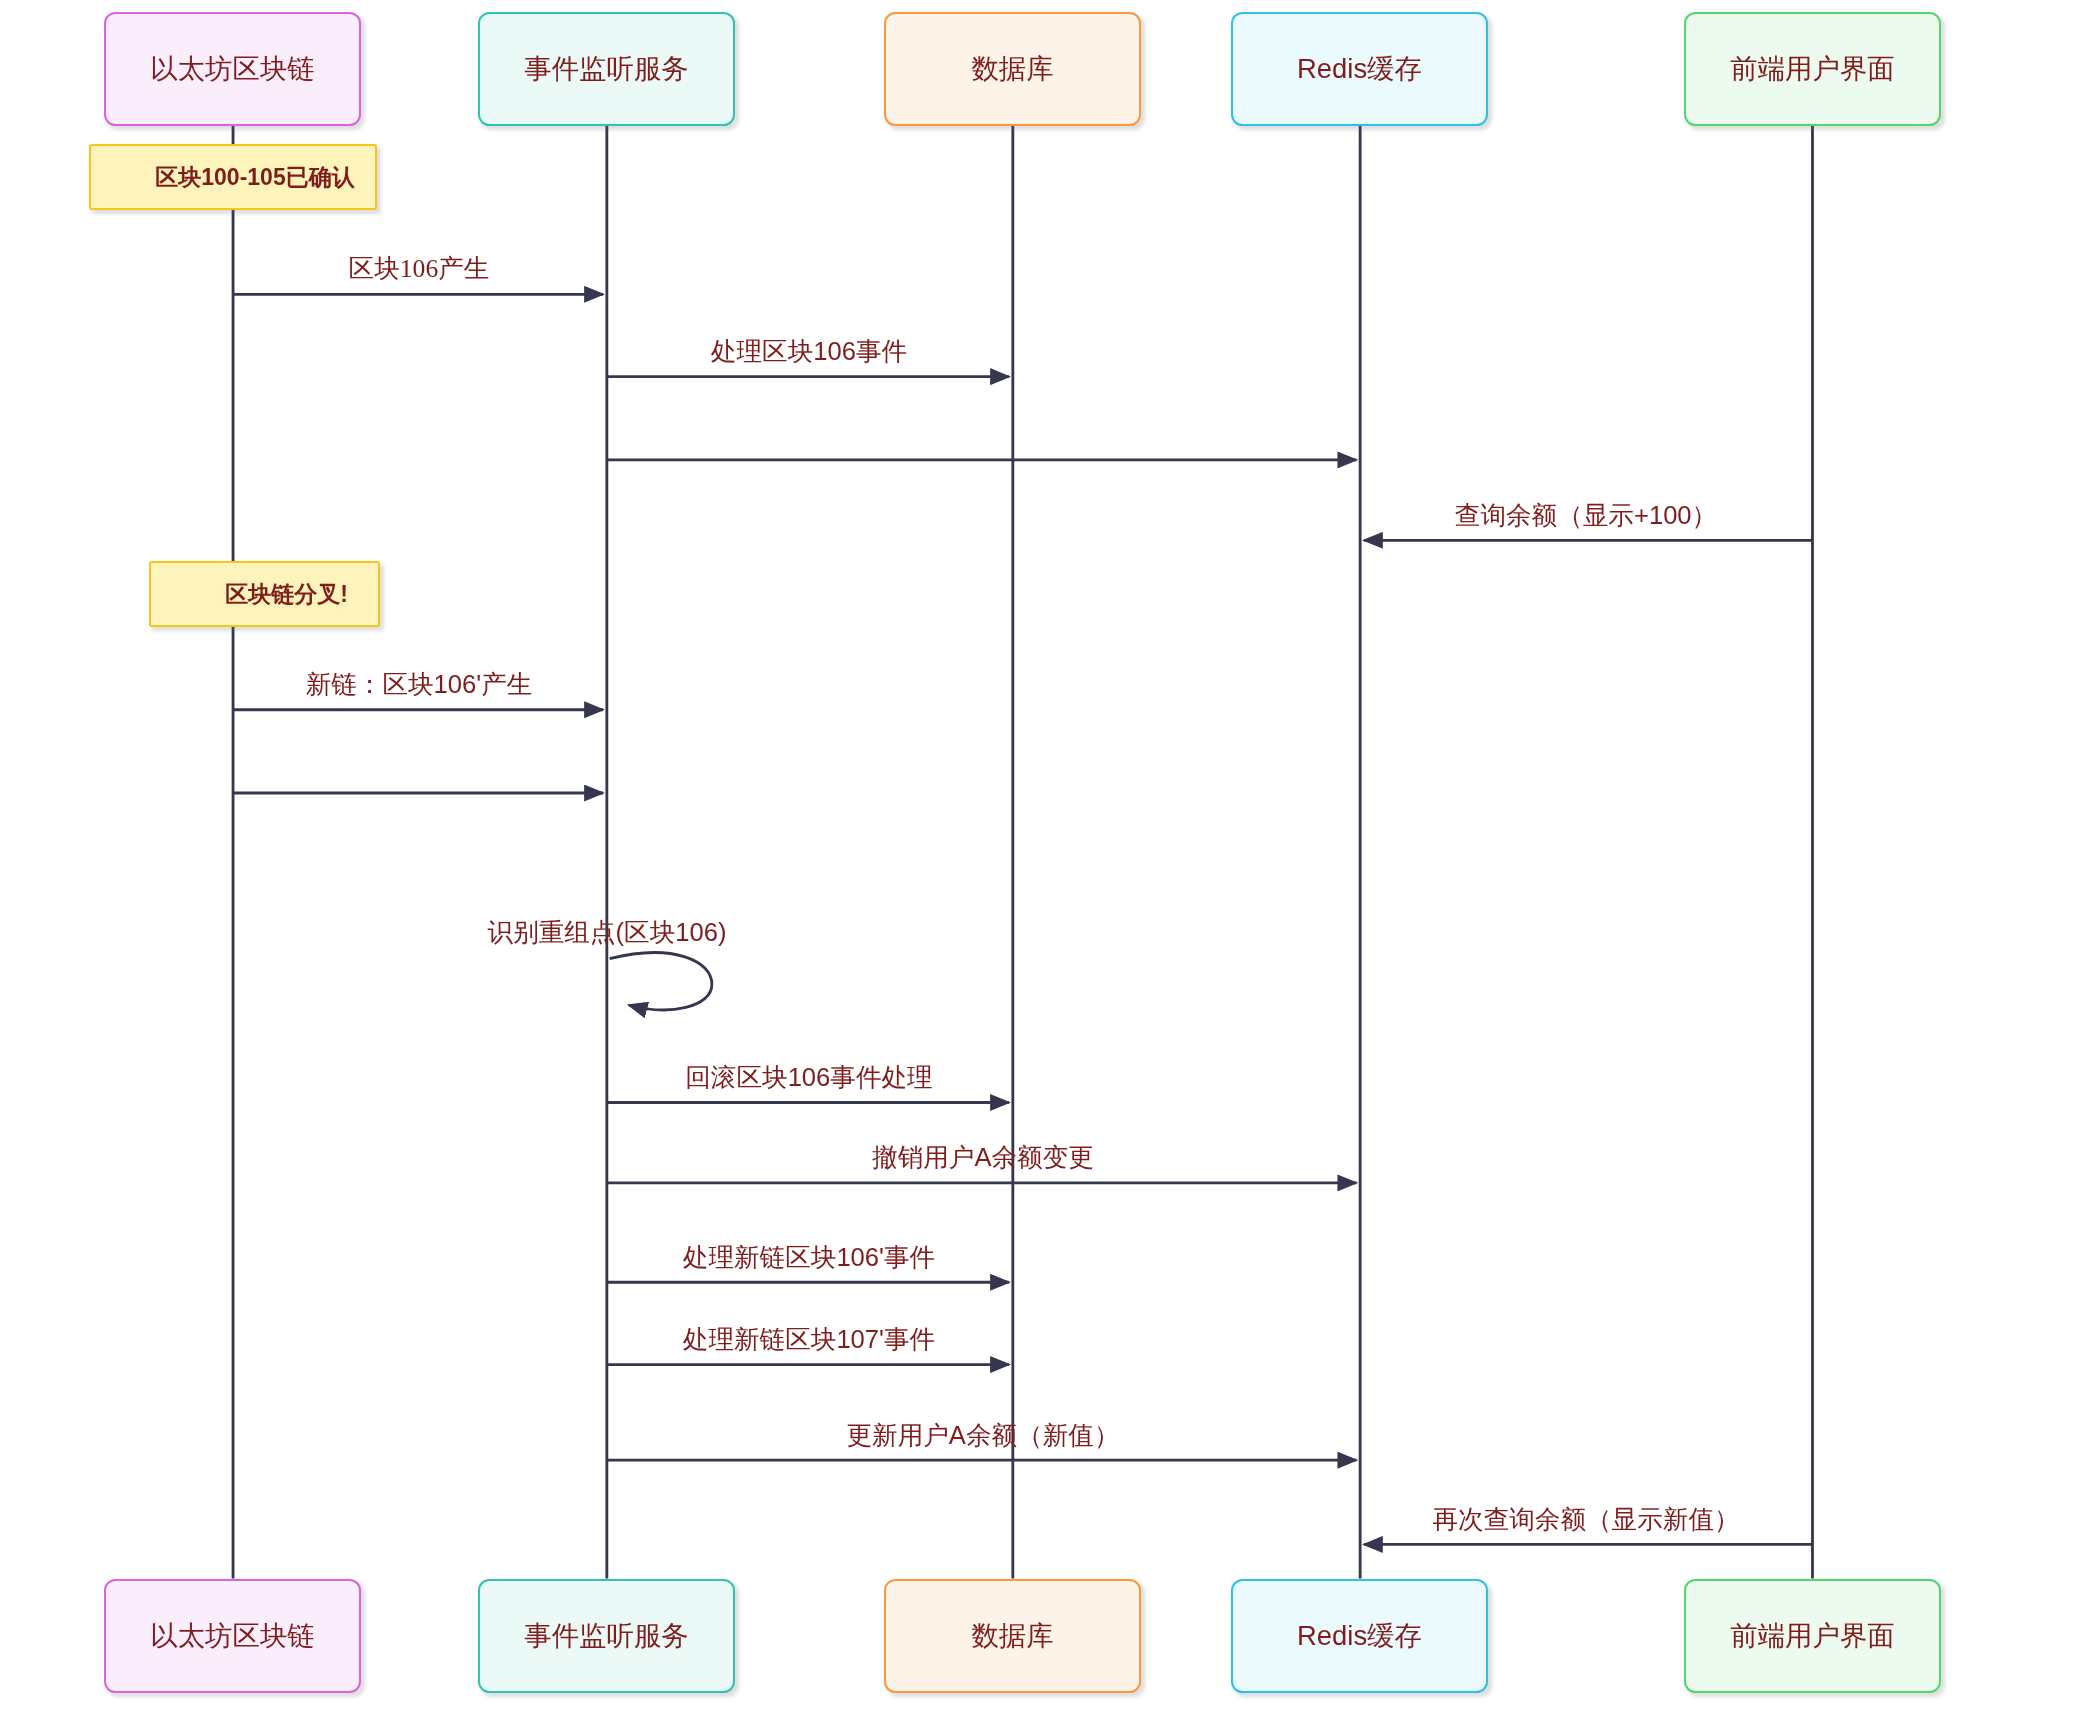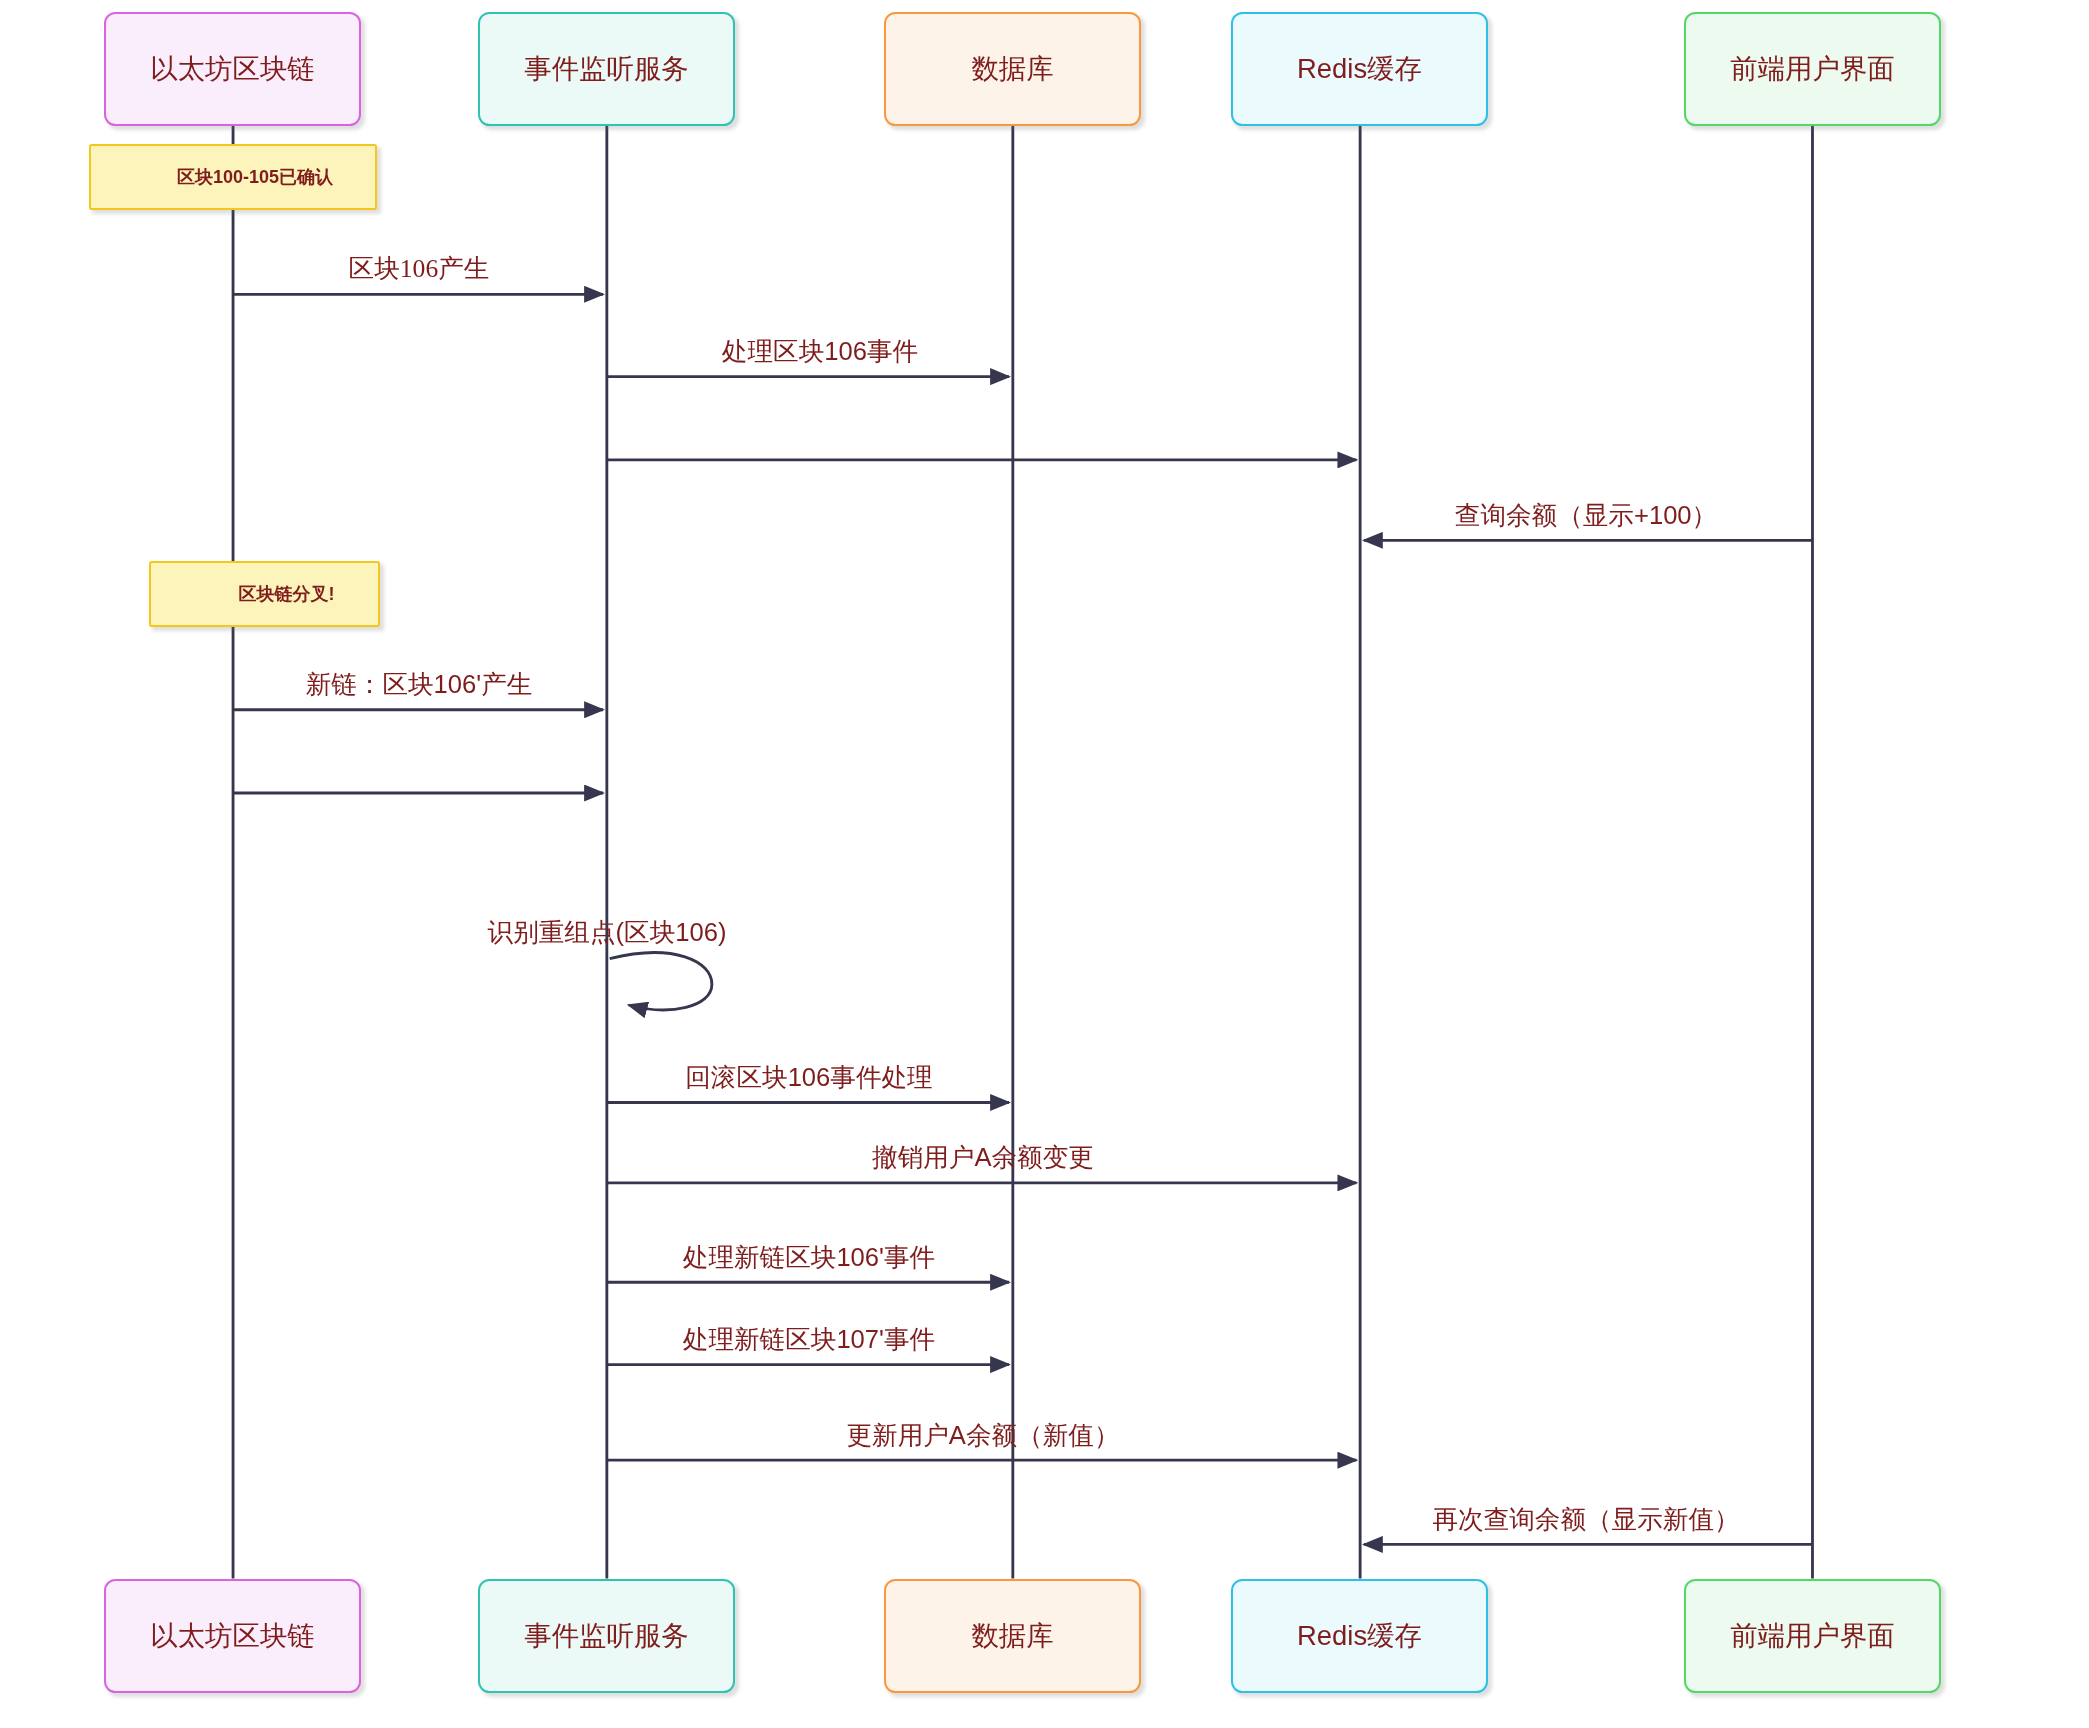--- a/index.html
+++ b/index.html
@@ -39,21 +39,21 @@
   }
   .note {
     position: absolute;
     box-sizing: border-box;
     border: 2.8px solid #f3c81c;
     background: #fcf4ba;
     border-radius: 2.8px;
     display: flex;
     align-items: center;
     justify-content: center;
-    font-size: 18px;
+    font-size: 23px;
     font-weight: bold;
     box-shadow: 3.8px 3.8px 3.8px rgba(110,110,110,0.22);
     z-index: 4;
     padding-left: 44px;
   }
   .msg-label {
     position: absolute;
     width: 568px;
     text-align: center;
     font-size: 25.6px;
@@ -133,21 +133,21 @@
     <span>Redis缓存</span>
   </div>
   <div class="actor-box" style="left: 1684px; top: 1579px; border-color: rgb(82, 215, 104); background: rgb(237, 250, 239);">
     <span>前端用户界面</span>
   </div>
 
   <div class="note" style="left:89px;  top:144px; width:288px; height:66px;">区块100-105已确认</div>
   <div class="note" style="left:117px; top:561px; width:231px; height:66px;margin-left:32px;">区块链分叉!</div>
 
   <div class="msg-label" style="left:135px;  top:253px;font-family:Liberation Serif, serif;">区块106产生</div>
-  <div class="msg-label" style="left:536px;  top:335px;">处理区块106事件</div>
+  <div class="msg-label" style="left:525px;  top:335px;">处理区块106事件</div>
   <div class="msg-label" style="left:1302px; top:499px;">查询余额（显示+100）</div>
   <div class="msg-label" style="left:135px;  top:668px;">新链：区块106'产生</div>
   <div class="msg-label" style="left:323px;  top:916px;">识别重组点(区块106)</div>
   <div class="msg-label" style="left:525px;  top:1061px;">回滚区块106事件处理</div>
   <div class="msg-label" style="left:699px;  top:1141px;">撤销用户A余额变更</div>
   <div class="msg-label" style="left:525px;  top:1241px;">处理新链区块106'事件</div>
   <div class="msg-label" style="left:525px;  top:1323px;">处理新链区块107'事件</div>
   <div class="msg-label" style="left:699px;  top:1419px;">更新用户A余额（新值）</div>
   <div class="msg-label" style="left:1302px; top:1503px;">再次查询余额（显示新值）</div>
 

